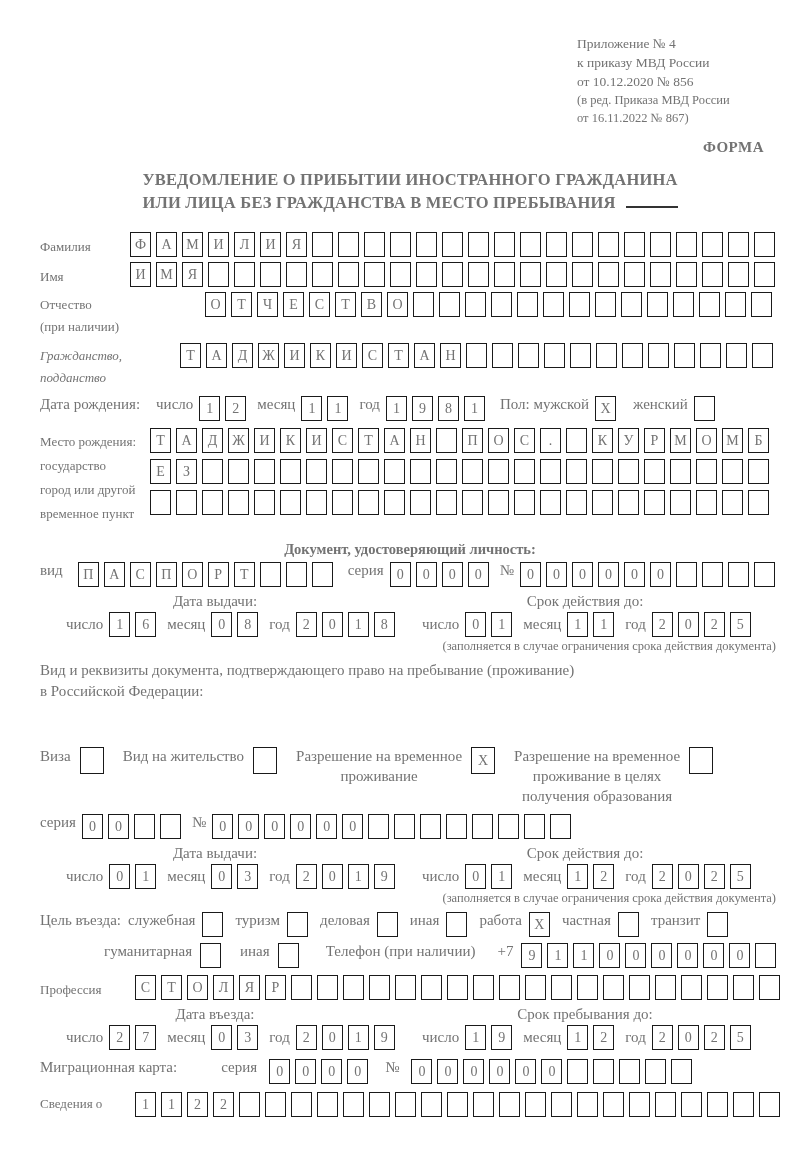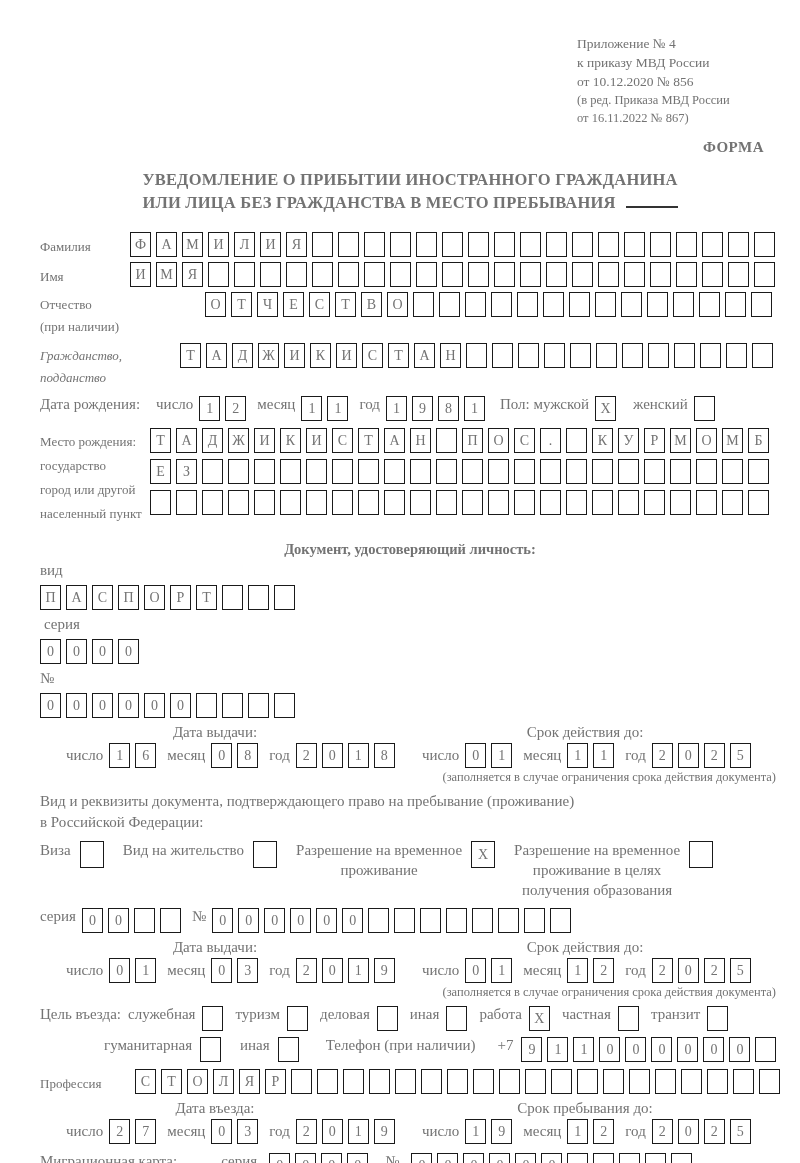--- a/index.html
+++ b/index.html
@@ -38,21 +38,21 @@
   .dheads { display:flex; font-size:15px; margin-top:6px; }
   .dheads .h1 { width:350px; text-align:center; }
   .dheads .h2 { flex:1; text-align:center; }
   .dline { display:flex; align-items:center; margin-top:2px; }
   .dcol1 { width:350px; display:flex; align-items:center; gap:6px; padding-left:26px; }
   .dcol2 { flex:1; display:flex; align-items:center; gap:6px; padding-left:32px; }
   .note { text-align:right; font-size:12.5px; margin-top:2px; padding-right:4px; }
   .intro { font-size:15px; line-height:21px; margin-top:6px; }
   
   .permits { display:flex; align-items:flex-start; margin-top:7px; gap:14px; }
-  .permit { display:flex; align-items:flex-start; gap:9px; }
+  .permit { display:flex; align-items:flex-start; gap:9px;margin-top:37px; }
   .plabel { font-size:15px; line-height:20px; text-align:center; white-space:nowrap; }
   .permit .cells { padding-top:1px; }
   
   .indent2 { padding-left:64px; }
   .gcol { display:flex; flex-direction:column; }
 </style>
 </head>
 <body>
 
 <div class="page">
@@ -227,21 +227,21 @@
     <span class="cells">
         <span class="cell"></span>
       </span>
   </div>
 
   <div class="frow rowgap">
     <div class="flabel" style="width:110px; line-height:24px; padding-top:2px;">
       <div>Место рождения:</div>
       <div>государство</div>
       <div>город или другой</div>
-      <div>населенный пункт</div>
+      <div>временное пункт</div>
     </div>
     <div class="stack gcol">
       <div class="cells">
           <span class="cell">Т</span>
           <span class="cell">А</span>
           <span class="cell">Д</span>
           <span class="cell">Ж</span>
           <span class="cell">И</span>
           <span class="cell">К</span>
           <span class="cell">И</span>
@@ -313,21 +313,21 @@
           <span class="cell"></span>
           <span class="cell"></span>
           <span class="cell"></span>
           <span class="cell"></span>
         </div>
     </div>
   </div>
 
   <div class="center-bold">Документ, удостоверяющий личность:</div>
 
-  <div class="inline" style="margin-top:4px;flex-direction:column;">
+  <div class="inline" style="margin-top:4px;">
     <span class="slabel" style="width:56px;">вид</span>
     <span class="cells">
         <span class="cell">П</span>
         <span class="cell">А</span>
         <span class="cell">С</span>
         <span class="cell">П</span>
         <span class="cell">О</span>
         <span class="cell">Р</span>
         <span class="cell">Т</span>
         <span class="cell"></span>

